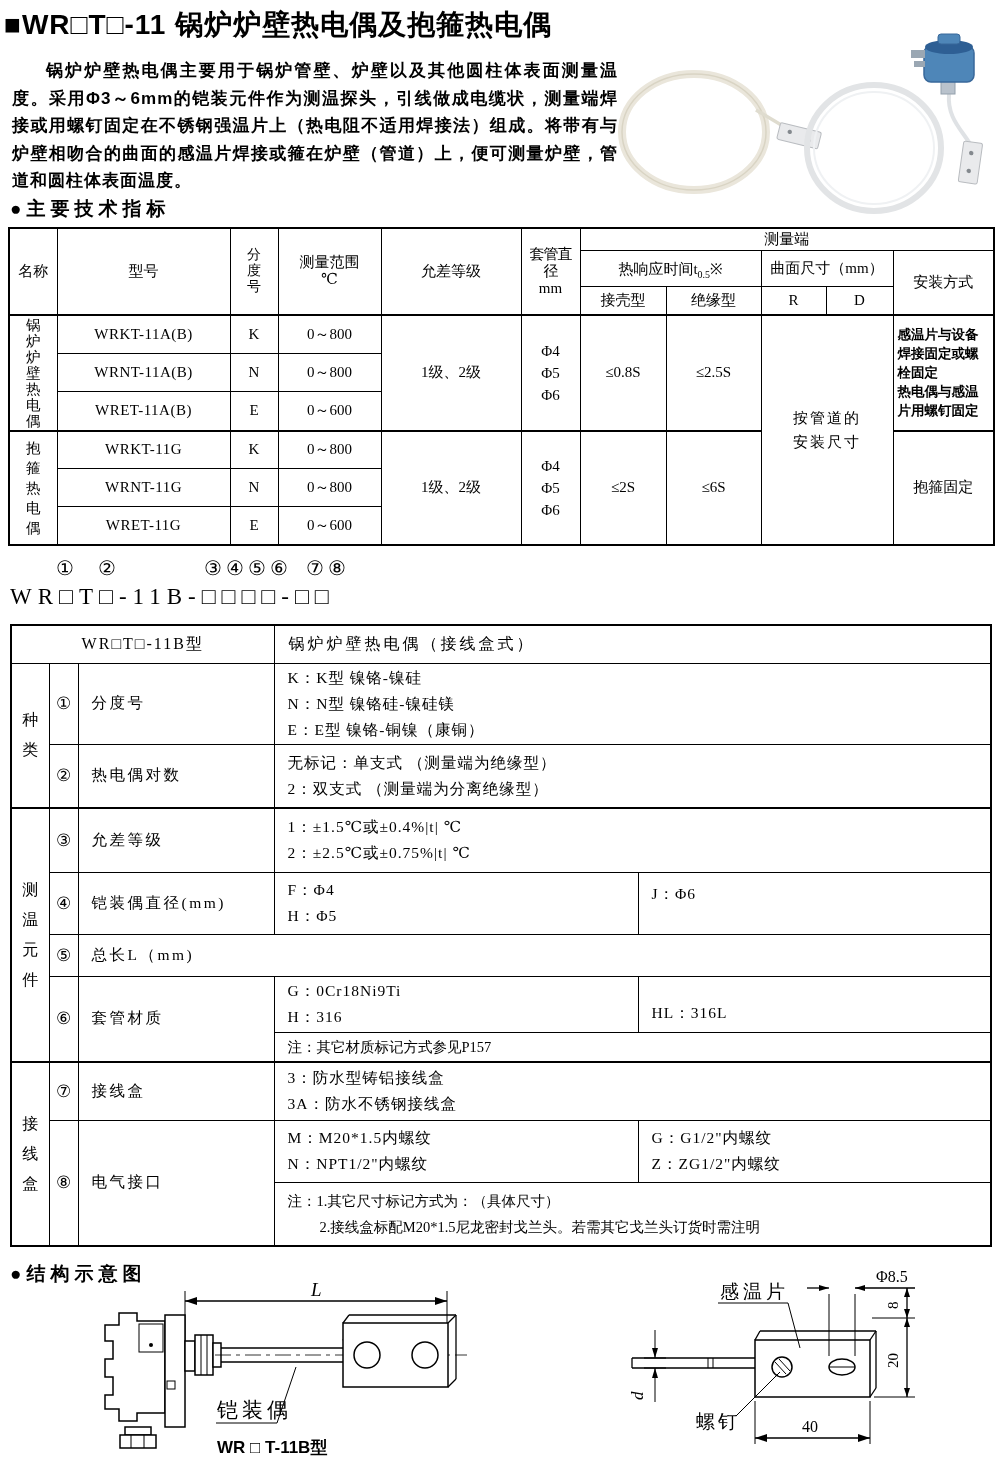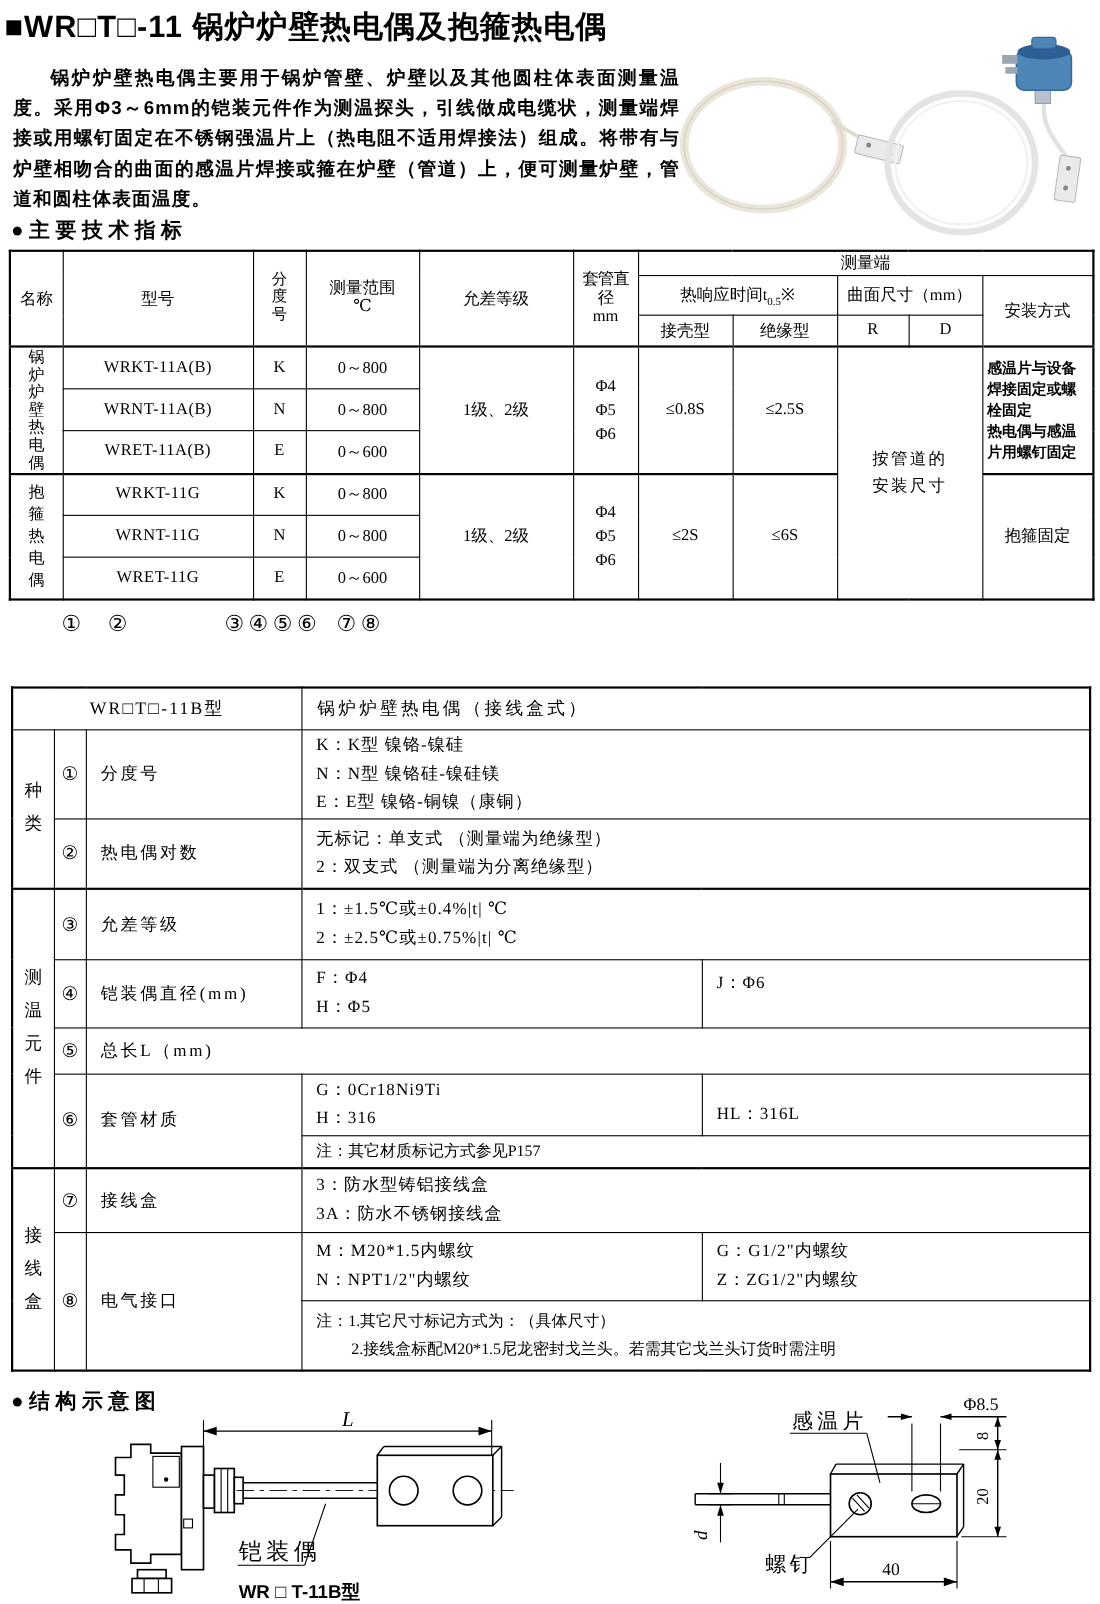--- a/index.html
+++ b/index.html
@@ -225,20 +225,21 @@
 
 <div class="abs" id="codeblock">
   <span class="mk" style="left:48px">①</span>
   <span class="mk" style="left:90px">②</span>
   <span class="mk" style="left:196px">③</span>
   <span class="mk" style="left:218px">④</span>
   <span class="mk" style="left:240px">⑤</span>
   <span class="mk" style="left:262px">⑥</span>
   <span class="mk" style="left:298px">⑦</span>
   <span class="mk" style="left:320px">⑧</span>
+  <div id="codeline">WR□T□-11B-□□□□-□□</div>
 </div>
 
 <table class="abs" id="sel">
   <colgroup>
     <col style="width:38px">
       <col style="width:29px">
       <col style="width:196px">
       <col style="width:364px">
       <col style="width:353px">
   </colgroup>

